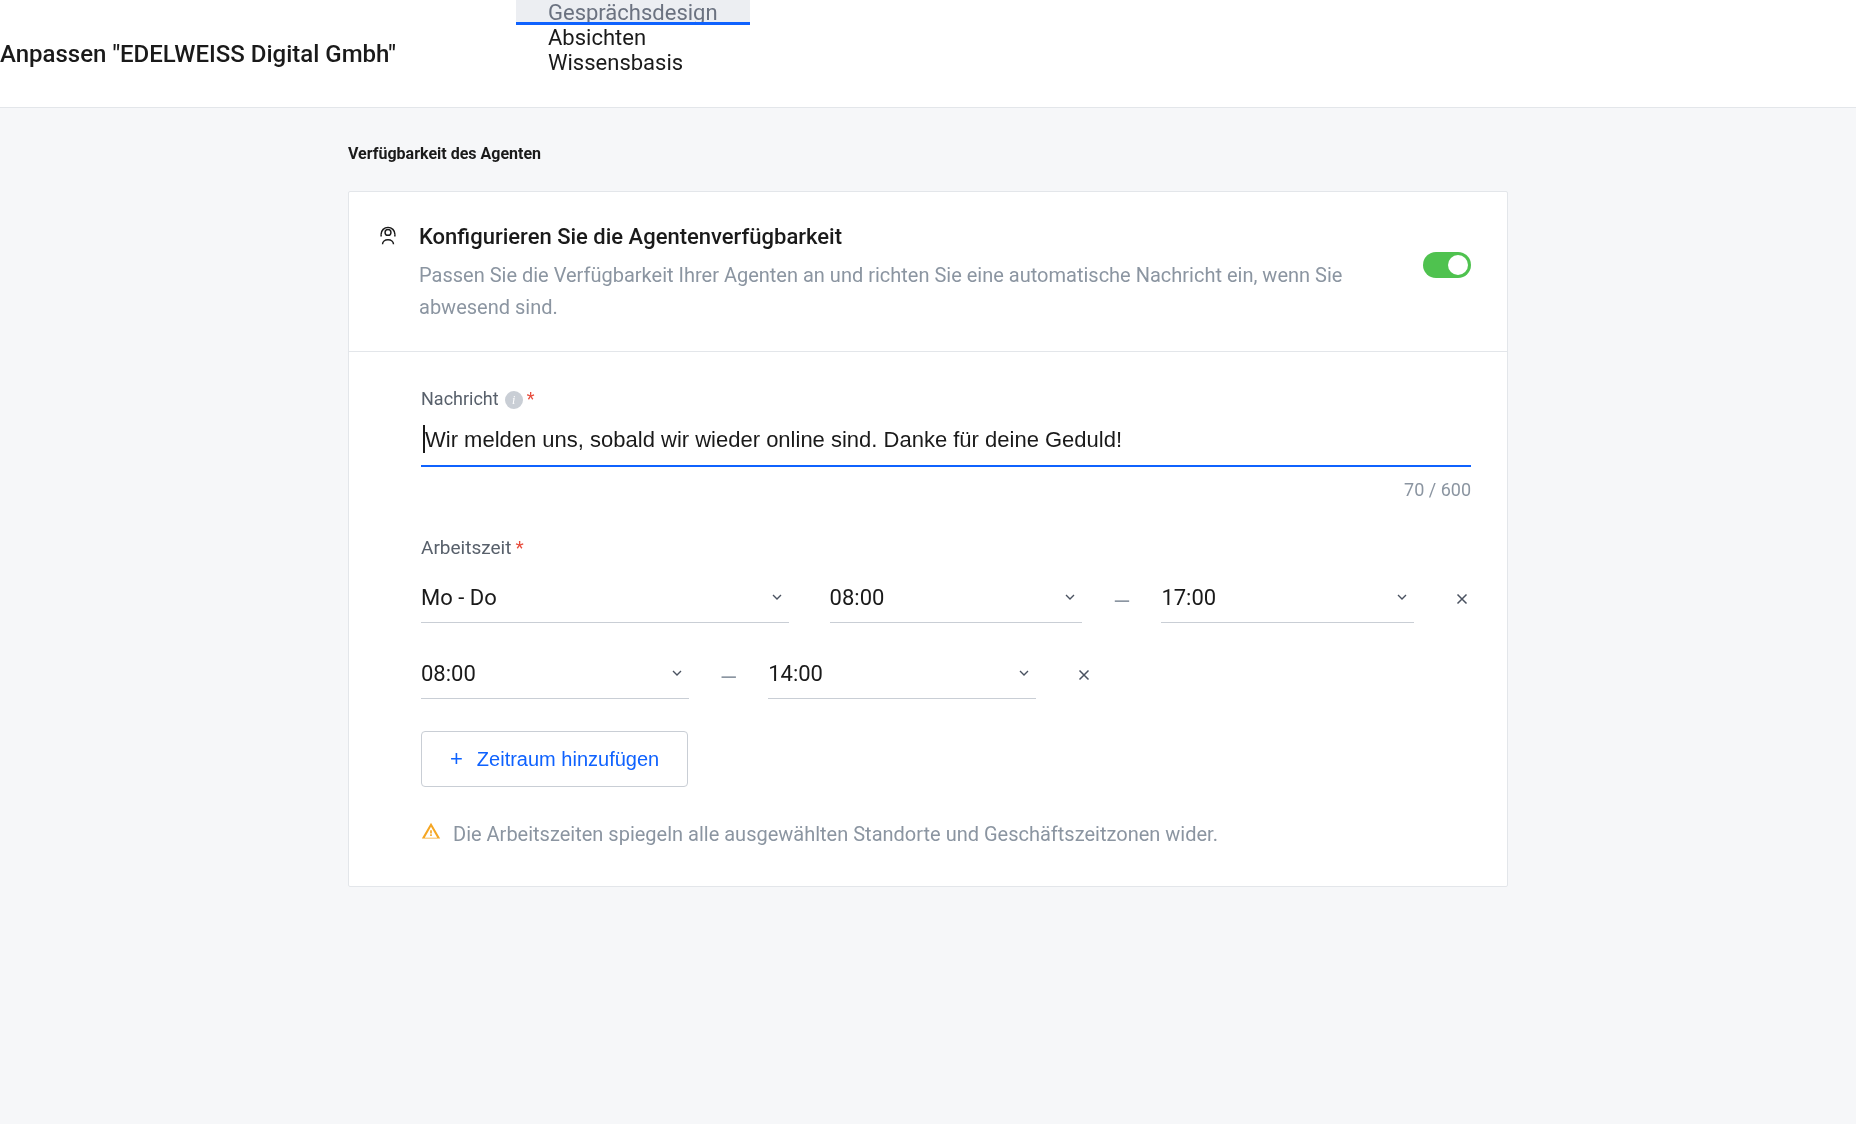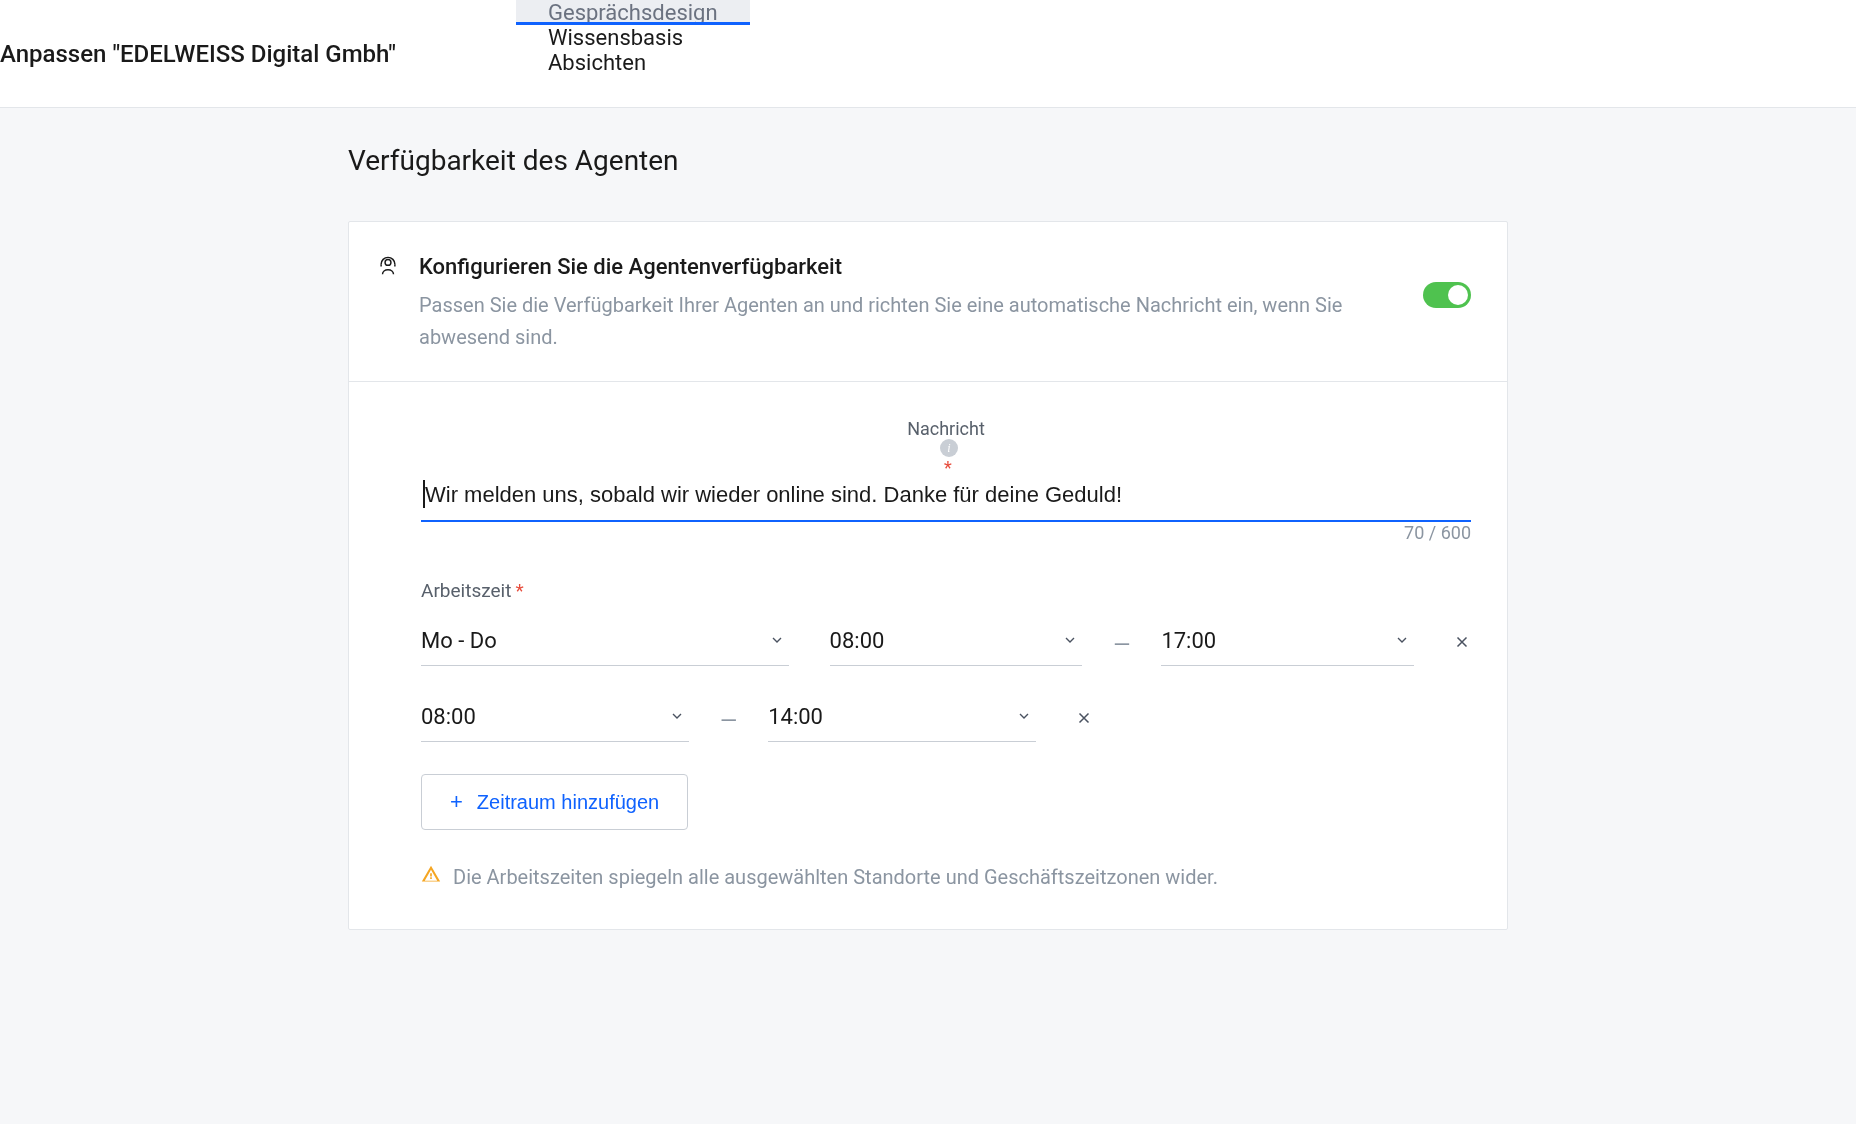--- a/index.html
+++ b/index.html
@@ -55,24 +55,24 @@
       right: 0;
       height: 3px;
       background: #0f62fe;
     }
     .content {
       max-width: 1160px;
       margin: 0 auto;
       padding: 36px 0 0 0;
     }
     .section-title {
-      font-size: 28px;
-      font-weight: 400;
-      color: #1a1a1a;
-      margin-bottom: 44px;
+      font-size: 16px;
+      font-weight: 700;
+      color: #1a1a1a;
+      margin-bottom: 28px;
       margin-left: 0;
     }
     .card {
       background: #fff;
       border: 1px solid #e3e6ea;
       border-radius: 2px;
     }
     .card-header {
       display: flex;
       padding: 32px 36px 28px 28px;
@@ -118,23 +118,23 @@
       position: absolute;
       top: 3px;
       right: 3px;
     }
     .card-body {
       padding: 36px 36px 40px 72px;
     }
     .field-label {
       font-size: 18px;
       color: #58606b;
-      display: flex;
-      align-items: center;
-      flex-direction: column;
+      margin-bottom: 14px;
+      display: flex;
+      align-items: flex-end;
     }
     .info-icon {
       display: inline-flex;
       width: 18px;
       height: 18px;
       background: #c9ced5;
       border-radius: 50%;
       align-items: center;
       justify-content: center;
       margin-left: 6px;
@@ -142,20 +142,21 @@
       font-size: 12px;
       font-style: italic;
       font-family: Georgia, serif;
     }
     .req {
       color: #e74c3c;
       margin-left: 4px;
     }
     .text-input-wrap {
       position: relative;
+      margin-bottom: 12px;
     }
     .text-input {
       width: 100%;
       border: none;
       border-bottom: 2px solid #0f62fe;
       font-size: 22px;
       padding: 4px 0 12px 4px;
       color: #1a1a1a;
       outline: none;
       background: transparent;
@@ -247,24 +248,24 @@
 </head>
 <body>
 
 <div class="header">
   <div class="page-title">Anpassen "EDELWEISS Digital Gmbh"</div>
   <div class="tabs">
     <div class="tab active">
       <span>Gesprächsdesign</span>
     </div>
     <div class="tab">
+      <span>Absichten</span>
+    </div>
+    <div class="tab">
       <span>Wissensbasis</span>
-    </div>
-    <div class="tab">
-      <span>Absichten</span>
     </div>
   </div>
 </div>
 
 <div class="content">
   <div class="section-title">Verfügbarkeit des Agenten</div>
 
   <div class="card">
     <div class="card-header">
       <span class="headset-icon">

